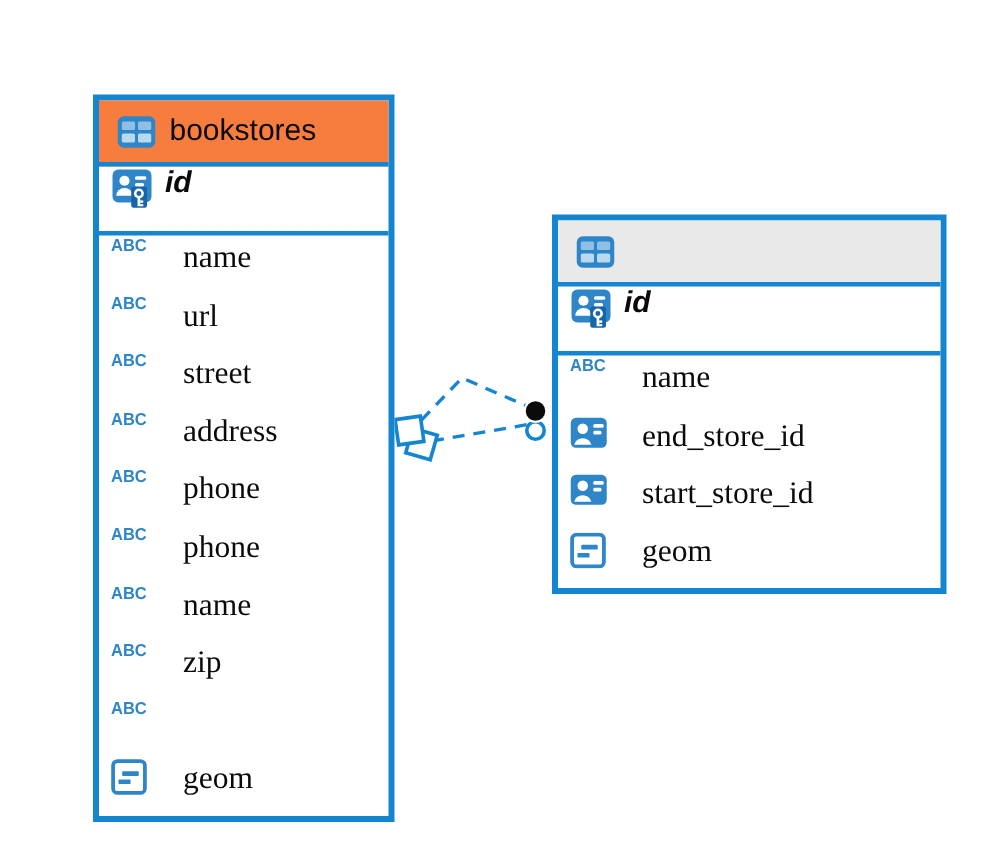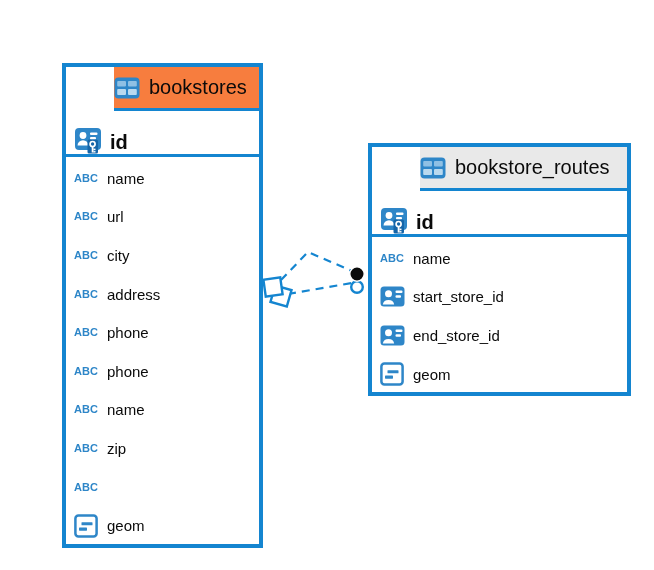--- a/index.html
+++ b/index.html
@@ -15,36 +15,36 @@
   #canvas{
     position:relative;width:654px;height:570px;background:#fff;overflow:hidden;
   }
   .entity{
     position:absolute;border:4px solid var(--blue);background:#fff;box-sizing:border-box;
   }
   #entity-bookstores{left:62px;top:63px;width:201px;height:485px;}
   #entity-bookstore-routes{left:368px;top:143px;width:263px;height:253px;}
   .entity-header{
     height:41px;border-bottom:3px solid var(--blue);
-    display:flex;align-items:center;gap:9px;padding:0 0;box-sizing:content-box;margin-left:48px;
+    display:flex;align-items:center;gap:9px;padding:0 12px;box-sizing:content-box;
   }
   .entity-header.orange{background:var(--orange);}
   .entity-header.gray{background:var(--gray);}
   .entity-title{font-size:20px;color:var(--text);white-space:nowrap;}
   .pk-row{
     height:43px;border-bottom:3px solid var(--blue);
-    display:flex;align-items:flex-end;gap:8px;padding:0 8px;
+    display:flex;align-items:flex-start;gap:8px;padding:0 8px;font-style:italic;
   }
   .pk-name{font-size:20px;font-weight:bold;color:var(--text);}
   .cols{padding-top:2px;}
   .col-row{
-    height:38.6px;display:flex;align-items:center;gap:5px;padding:0 8px;
+    height:38.6px;display:flex;align-items:flex-start;gap:20px;padding:0 8px;
   }
   .col-icon{width:28px;display:flex;justify-content:flex-start;align-items:center;flex:0 0 28px;}
-  .col-name{font-size:15px;color:var(--text);white-space:nowrap;}
+  .col-name{font-size:21px;color:var(--text);white-space:nowrap;font-family:Liberation Serif, serif;}
   .abc{
     font-size:11px;font-weight:bold;color:var(--icon-blue);
     letter-spacing:0px;line-height:1;transform:scaleY(1.05);
     font-family:"Liberation Sans","DejaVu Sans",sans-serif;
   }
   #rel-layer{position:absolute;left:0;top:0;pointer-events:none;}
   .dash{fill:none;stroke:var(--blue);stroke-width:2.2;stroke-dasharray:8 6;}
 </style>
 </head>
 <body>
@@ -110,21 +110,21 @@
       <div class="col-row">
         <span class="col-icon">
             <span class="abc">ABC</span>
           </span>
         <span class="col-name">url</span>
       </div>
       <div class="col-row">
         <span class="col-icon">
             <span class="abc">ABC</span>
           </span>
-        <span class="col-name">city</span>
+        <span class="col-name">street</span>
       </div>
       <div class="col-row">
         <span class="col-icon">
             <span class="abc">ABC</span>
           </span>
         <span class="col-name">address</span>
       </div>
       <div class="col-row">
         <span class="col-icon">
             <span class="abc">ABC</span>
@@ -171,21 +171,20 @@
     <div class="entity-header gray">
       <span class="col-icon" style="flex-basis:26px;width:26px">
         <svg width="26" height="22" viewBox="0 0 26 22">
           <rect x="0.5" y="0.5" width="25" height="21" rx="4" fill="#2E86C8"></rect>
           <rect x="3.2" y="4" width="8.8" height="5.6" rx="1" fill="#8FC0E4"></rect>
           <rect x="14" y="4" width="8.8" height="5.6" rx="1" fill="#8FC0E4"></rect>
           <rect x="3.2" y="12" width="8.8" height="6" rx="1" fill="#B9D9EF"></rect>
           <rect x="14" y="12" width="8.8" height="6" rx="1" fill="#B9D9EF"></rect>
         </svg>
       </span>
-      <span class="entity-title">bookstore_routes</span>
     </div>
 
     <div class="pk-row">
       <span class="col-icon">
         <svg width="28" height="28" viewBox="0 0 28 28">
           <rect x="1" y="2" width="26" height="22" rx="4" fill="#2E86C8"></rect>
           <circle cx="9" cy="9.5" r="3.4" fill="#fff"></circle>
           <path d="M3.5,19.5 a5.5,5.2 0 0 1 11,0 z" fill="#fff"></path>
           <rect x="16" y="6.5" width="7.5" height="2.4" rx="1" fill="#fff"></rect>
           <rect x="16" y="11" width="6" height="2.4" rx="1" fill="#fff"></rect>
@@ -209,33 +208,33 @@
       <div class="col-row">
         <span class="col-icon">
           <svg width="25" height="21" viewBox="0 0 25 21">
             <rect x="0.5" y="0.5" width="24" height="20" rx="3.5" fill="#2E86C8"></rect>
             <circle cx="8.5" cy="7.8" r="3.5" fill="#fff"></circle>
             <path d="M2.8,18.5 a5.8,5.4 0 0 1 11.4,0 z" fill="#fff"></path>
             <rect x="15.5" y="4.6" width="7" height="2.5" rx="1" fill="#fff"></rect>
             <rect x="15.5" y="9.2" width="5.5" height="2.5" rx="1" fill="#fff"></rect>
           </svg>
         </span>
-        <span class="col-name">start_store_id</span>
+        <span class="col-name">end_store_id</span>
       </div>
       <div class="col-row">
         <span class="col-icon">
           <svg width="25" height="21" viewBox="0 0 25 21">
             <rect x="0.5" y="0.5" width="24" height="20" rx="3.5" fill="#2E86C8"></rect>
             <circle cx="8.5" cy="7.8" r="3.5" fill="#fff"></circle>
             <path d="M2.8,18.5 a5.8,5.4 0 0 1 11.4,0 z" fill="#fff"></path>
             <rect x="15.5" y="4.6" width="7" height="2.5" rx="1" fill="#fff"></rect>
             <rect x="15.5" y="9.2" width="5.5" height="2.5" rx="1" fill="#fff"></rect>
           </svg>
         </span>
-        <span class="col-name">end_store_id</span>
+        <span class="col-name">start_store_id</span>
       </div>
       <div class="col-row">
         <span class="col-icon">
           <svg width="24" height="24" viewBox="0 0 24 24">
             <rect x="1.4" y="1.4" width="21.2" height="21.2" rx="3" fill="#fff" stroke="#2E86C8" stroke-width="2.5"></rect>
             <rect x="7.5" y="8.2" width="11" height="3.1" rx="0.6" fill="#2E86C8"></rect>
             <rect x="5" y="13.6" width="8" height="3.1" rx="0.6" fill="#2E86C8"></rect>
           </svg>
         </span>
         <span class="col-name">geom</span>

